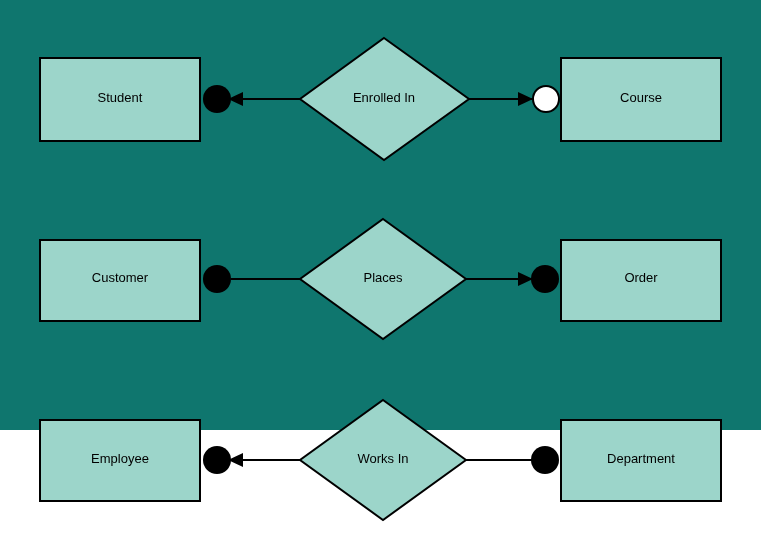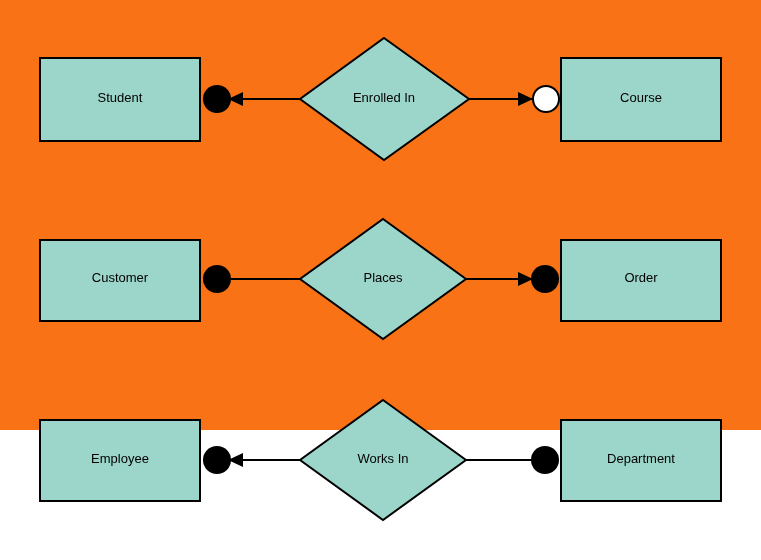--- a/index.html
+++ b/index.html
@@ -11,21 +11,21 @@
   body {
     width: 761px;
     height: 560px;
     font-family: "Liberation Sans", sans-serif;
     overflow: hidden;
   }
   #diagram-canvas {
     position: relative;
     width: 761px;
     height: 430px;
-    background: #f97316;
+    background: #0f766e;
   }
   #er-svg {
     display: block;
     width: 761px;
     height: 560px;
   }
   .entity-rect {
     fill: #9cd5ca;
     stroke: #000000;
     stroke-width: 2;

